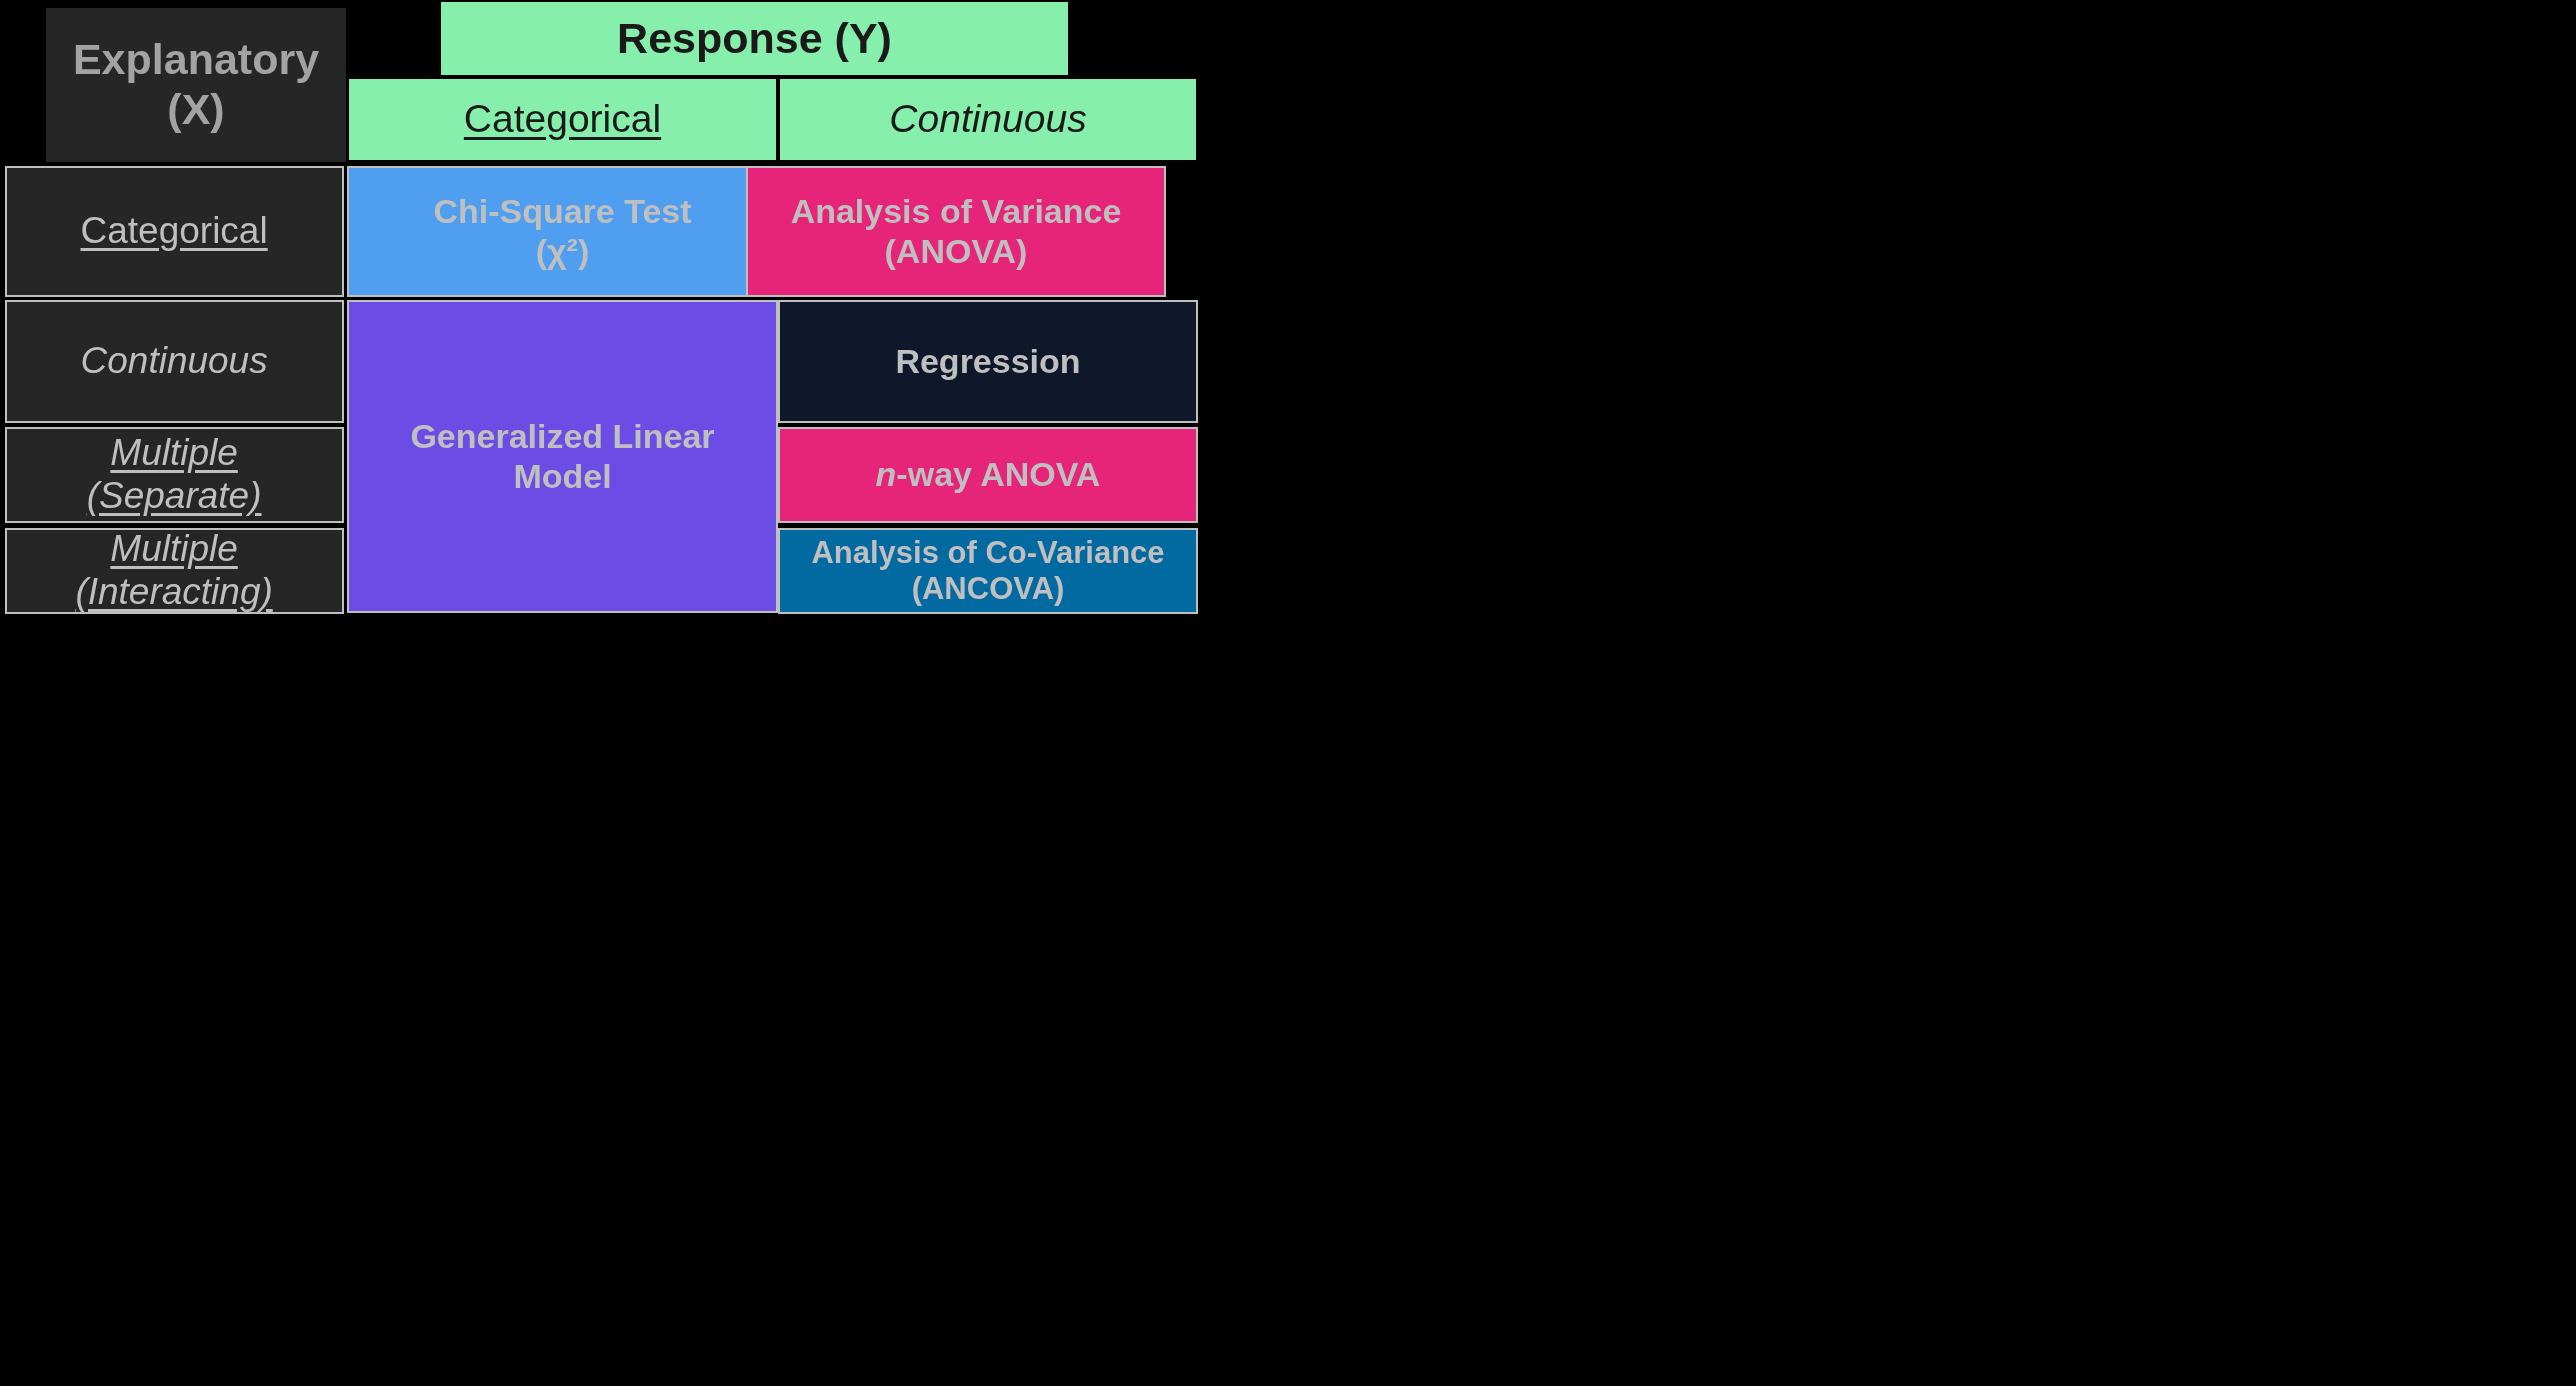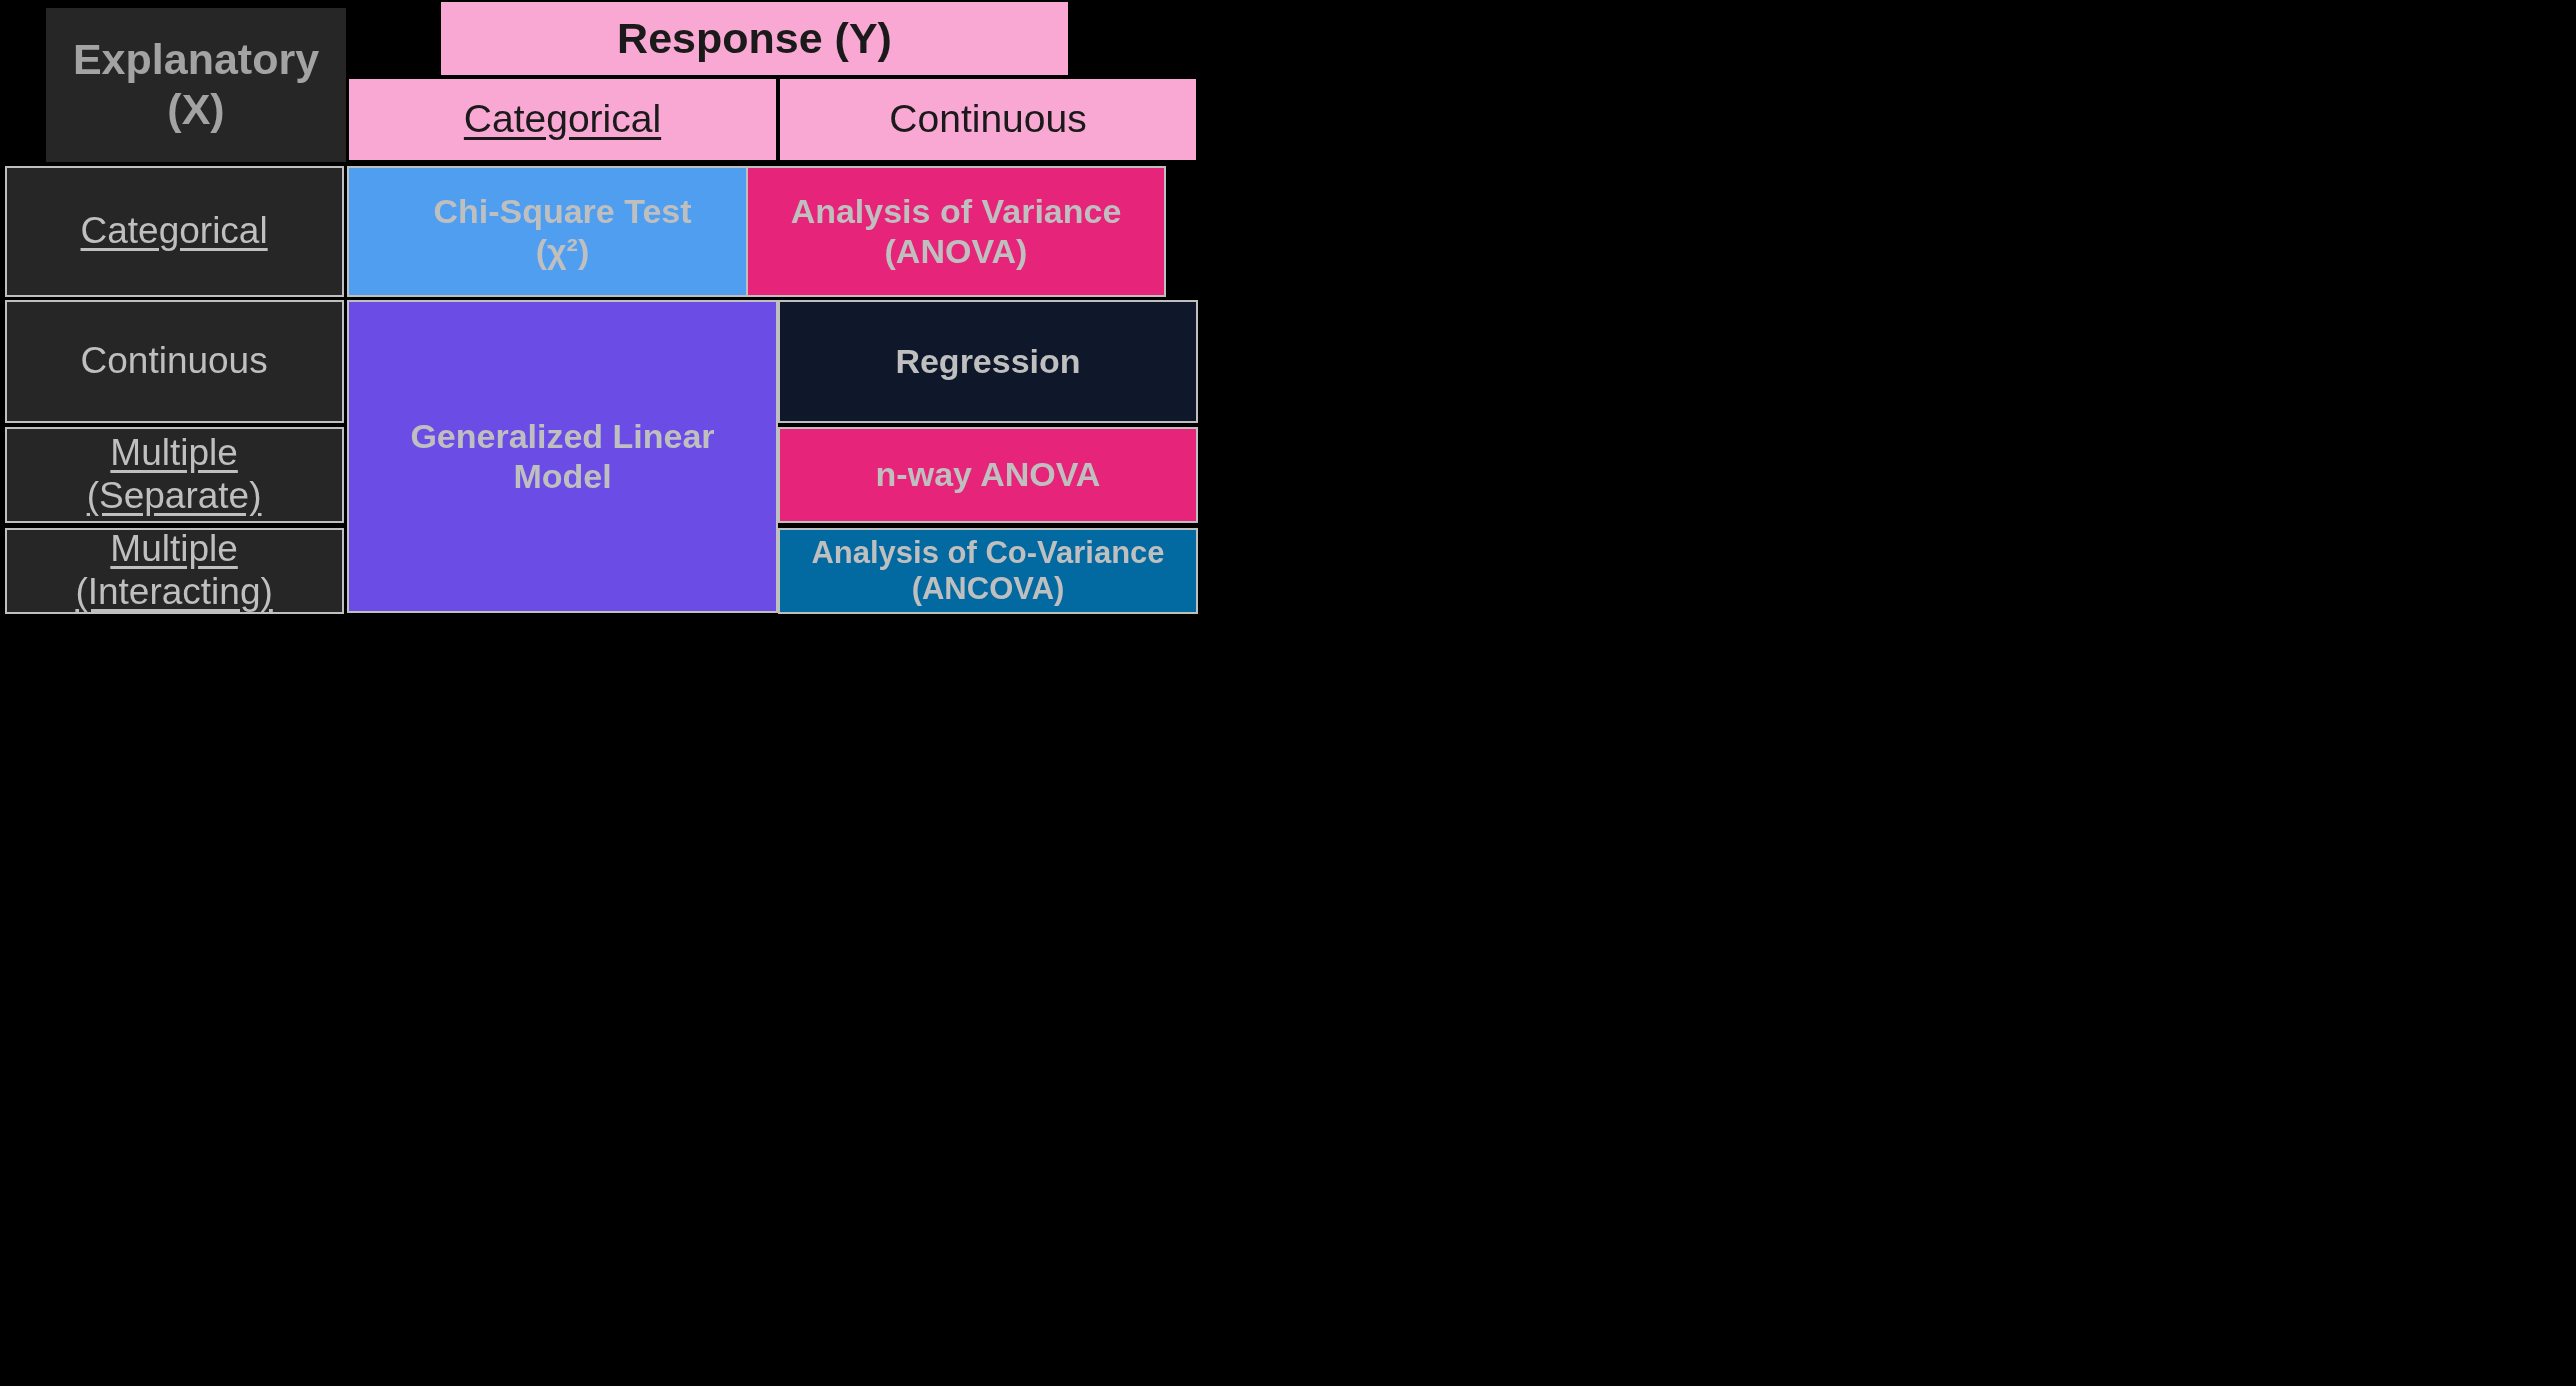--- a/index.html
+++ b/index.html
@@ -30,21 +30,21 @@
     font-weight: 700;
     line-height: 1.15;
     padding: 4.6px 7.7px;
   }
   .hdr-dark {
     background: #262626;
     color: #a3a3a3;
     border: none;
   }
   .hdr-gray {
-    background: #f9a8d4;
+    background: #86efac;
     color: #1a1a1a;
     border: 2.3px solid #000;
     font-weight: 700;
   }
   .row-dark {
     background: #262626;
     color: #bfbfbf;
     border: 2.3px solid #bfbfbf;
   }
   .c-blue    { background:#4f9ef0; border:2.3px solid #bfbfbf; }
@@ -53,21 +53,21 @@
   .c-yellow  { background:#0f172a; border:2.3px solid #bfbfbf; }
   .c-orange  { background:#0369a1; border:2.3px solid #bfbfbf; }
 
   .fs-title   { font-size: 43px; }
   .fs-colhdr  { font-size: 39px; font-weight: 400; }
   .fs-rowhdr  { font-size: 37px; font-weight: 400; }
   .fs-body    { font-size: 34px; }
   .fs-body-sm { font-size: 31px; }
 
   .ul { text-decoration: underline; text-underline-offset: 4.6px; }
-  .it { }
+  .it { font-style: italic; }
 
   
 </style>
 </head>
 <body>
 
 <div class="stage">
 
   <div class="cell hdr-dark fs-title" style="left:46px; top:7.7px; width:300px; height:154px;">
     <div>

